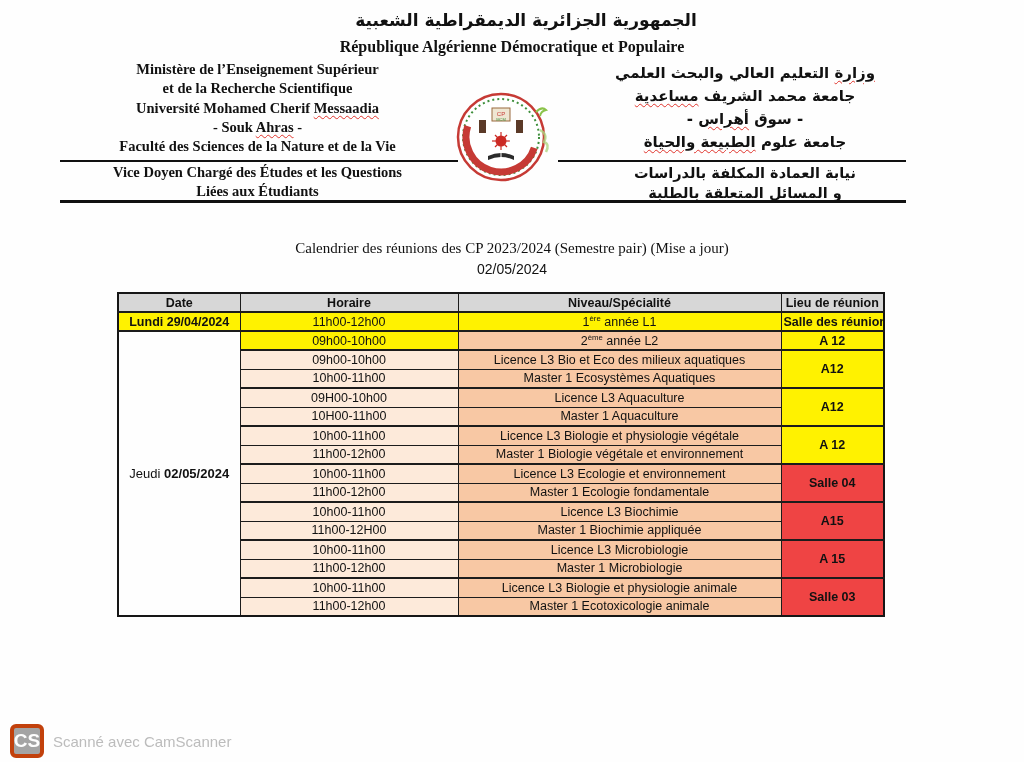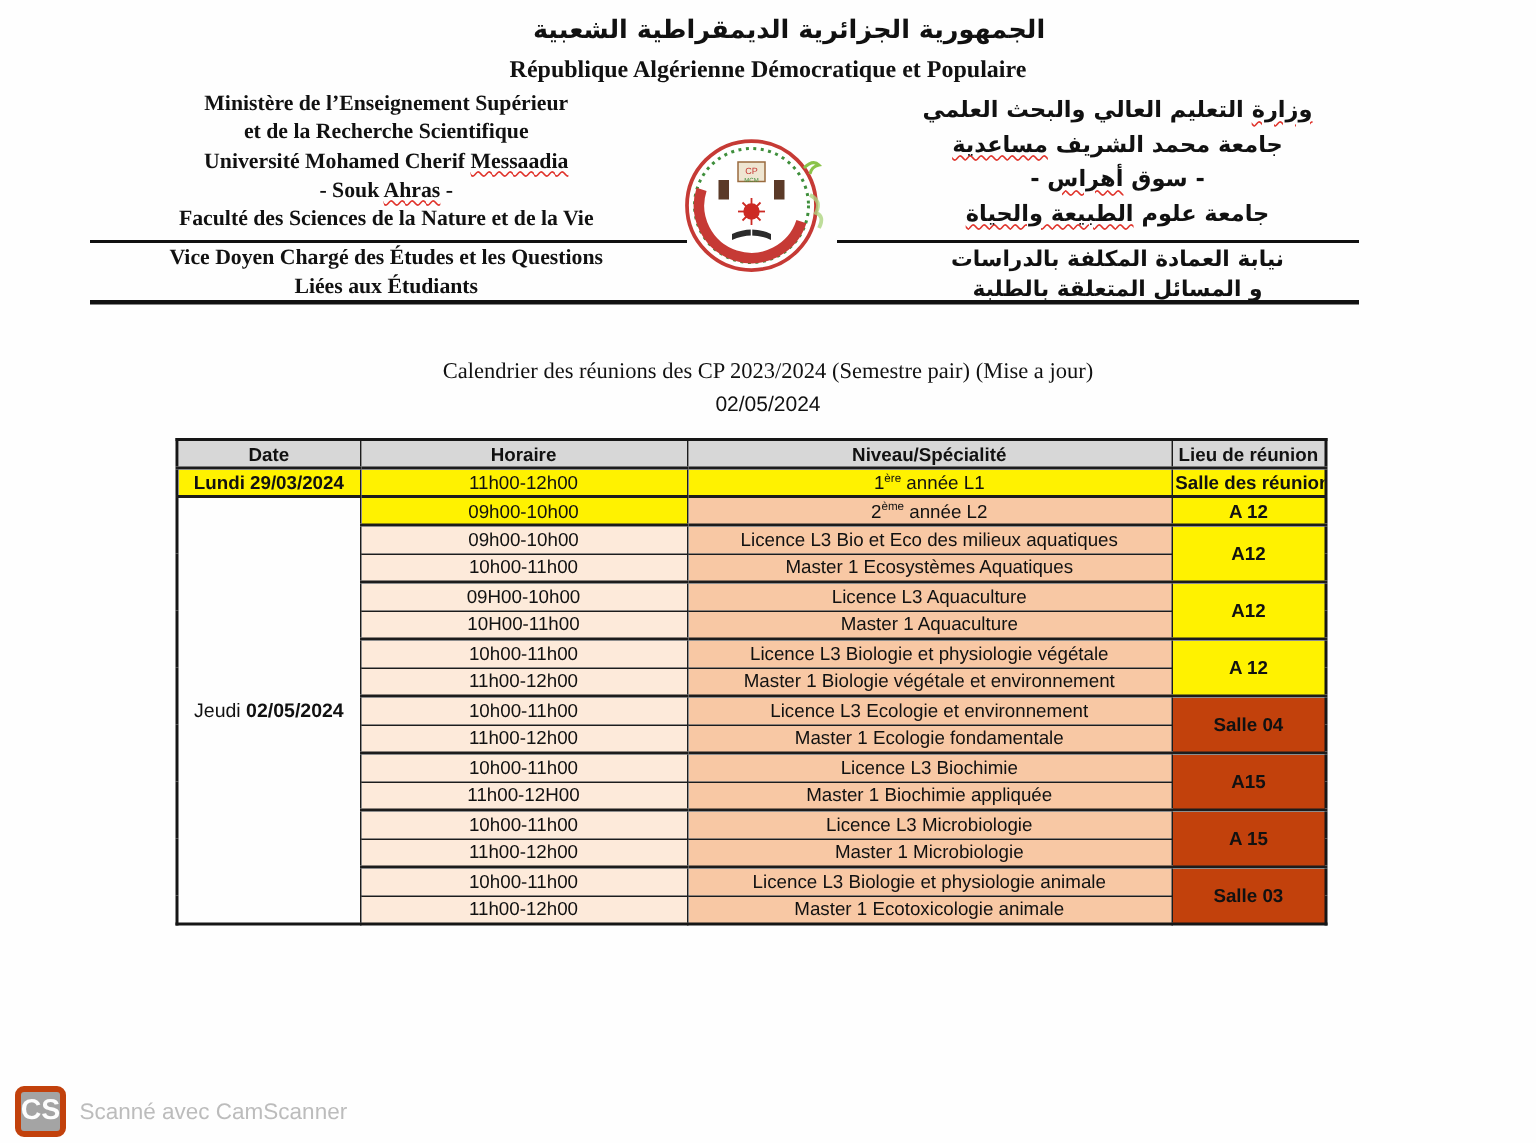--- a/index.html
+++ b/index.html
@@ -43,21 +43,21 @@
   .cal col.c-date { width:122px; } .cal col.c-hor { width:218px; }
   .cal col.c-niv  { width:323px; } .cal col.c-lieu{ width:103px; }
   .cal td, .cal th { border:1px solid #1c1c1c; text-align:center; vertical-align:middle;
                      height:19px; padding:0 2px; overflow:hidden; white-space:nowrap; }
   .cal th { background:#d7d7d7; font-weight:bold; }
   .cal tr.gs td { border-top-width:2px; }
   .cal tr.monday td { border-top-width:2px; border-bottom-width:2px; }
   .bg-y  { background:#fff200; }
   .bg-cr { background:#fdeada; }
   .bg-pe { background:#f8c8a4; }
-  .bg-lt { background:#c2410c; }
+  .bg-lt { background:#ef4444; }
   .b { font-weight:bold; }
   .cal sup { font-size:0.62em; vertical-align:super; }
   td.jeudi { background:#fefefe; font-size:13px; }
 
   
   .wm { position:absolute; left:10px; top:724px; display:flex; align-items:center; gap:9px; }
   .wm-badge { width:34px; height:34px; background:#a4a4a4; border-radius:6px; color:#fdfdfd;
               font-family:"Liberation Sans", sans-serif; font-weight:bold; font-size:19px;
               display:flex; align-items:center; justify-content:center;
               border:4px solid #c2410c; }
@@ -131,21 +131,21 @@
         <col class="c-lieu">
       </colgroup>
     <tbody>
         <tr>
       <th>Date</th>
       <th>Horaire</th>
       <th>Niveau/Spécialité</th>
       <th>Lieu de réunion</th>
     </tr>
     <tr class="monday">
-      <td class="bg-y b">Lundi 29/03/2024</td>
+      <td class="bg-y b">Lundi 29/04/2024</td>
       <td class="bg-y">11h00-12h00</td>
       <td class="bg-y"><span>1</span><sup>ère</sup><span> année L1</span></td>
       <td class="bg-y b">Salle des réunions</td>
     </tr>
     <tr class="gs">
       <td class="jeudi" rowspan="15"><span>Jeudi </span><span class="b">02/05/2024</span></td>
       <td class="bg-y">09h00-10h00</td>
       <td class="bg-pe"><span>2</span><sup>ème</sup><span> année L2</span></td>
       <td class="bg-y b">A 12</td>
     </tr>

